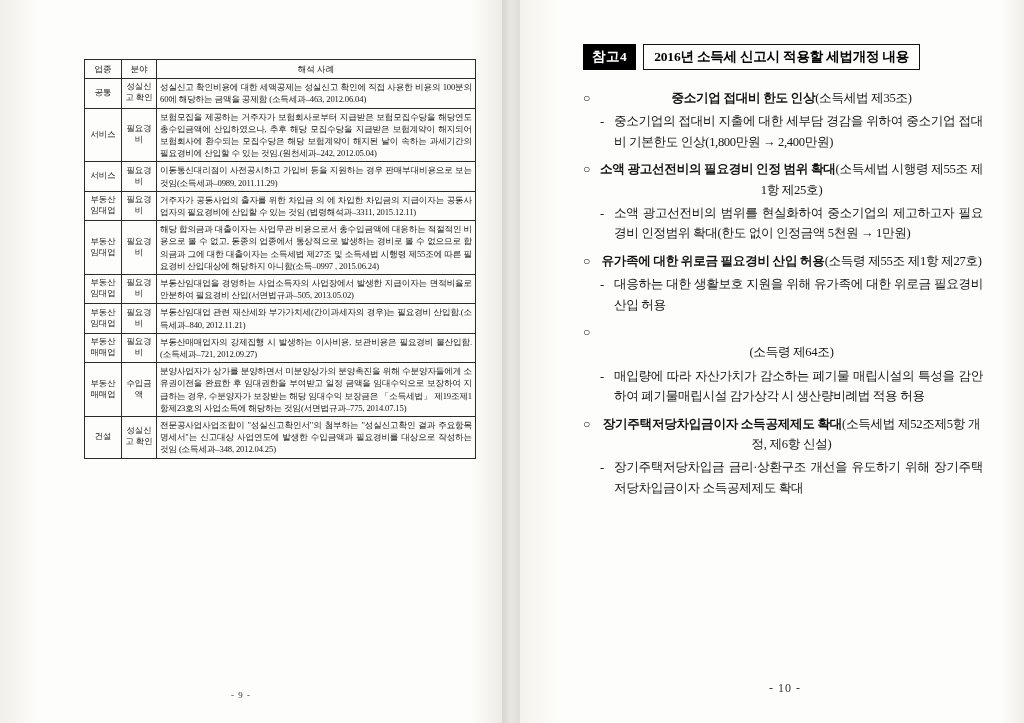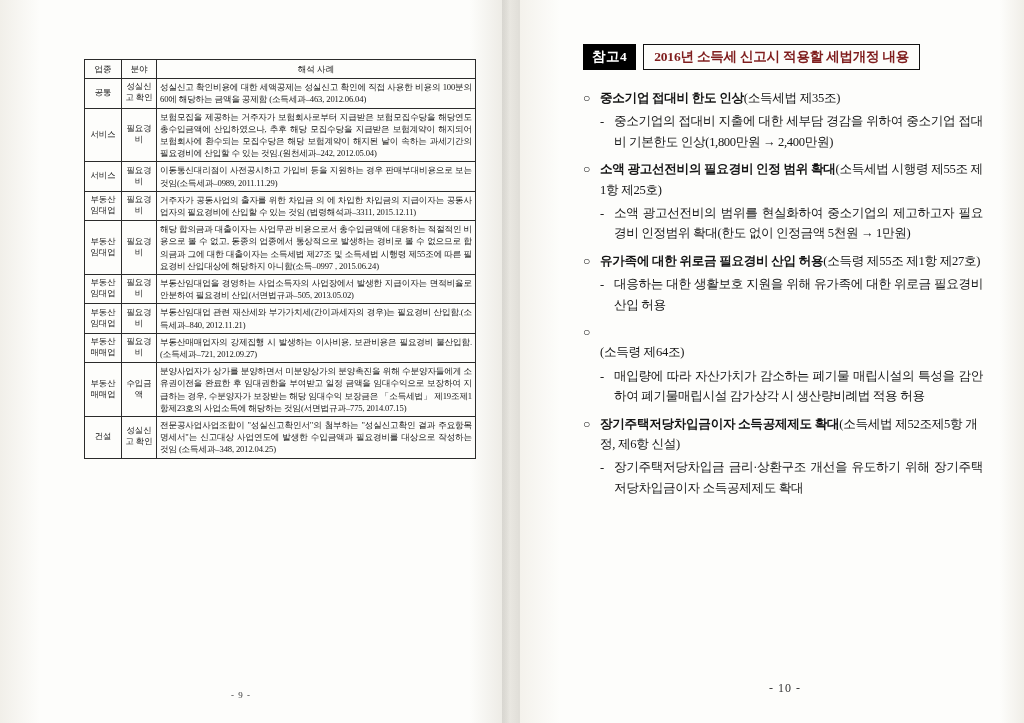--- a/index.html
+++ b/index.html
@@ -118,21 +118,21 @@
   .ref-title-box {
     margin-left: 7px;
     border: 1.6px solid #111;
     padding: 2px 10px 3px 10px;
     font-size: 13.5px;
     font-weight: bold;
     letter-spacing: -0.2px;
     display: flex;
     align-items: center;
     line-height: 1;
-    color: #7f1d1d;
+    color: #000000;
   }
   .ref-body {
     position: absolute;
     left: 63px;
     top: 88px;
     width: 400px;
     font-size: 12.6px;
     line-height: 1.62;
     color: #141414;
   }
@@ -143,21 +143,21 @@
     font-weight: bold;
     letter-spacing: -0.3px;
   }
   .lvl1 .marker {
     width: 17px;
     flex: 0 0 17px;
     font-weight: normal;
     font-size: 12px;
     padding-top: 1px;
   }
-  .lvl1 .text { flex: 1; }
+  .lvl1 .text { flex: 1; text-align: center; }
   .lvl1 .text .law {
     font-weight: normal;
   }
   .lvl2 {
     display: flex;
     align-items: flex-start;
     margin-top: 3px;
     margin-left: 17px;
     letter-spacing: -0.35px;
   }

